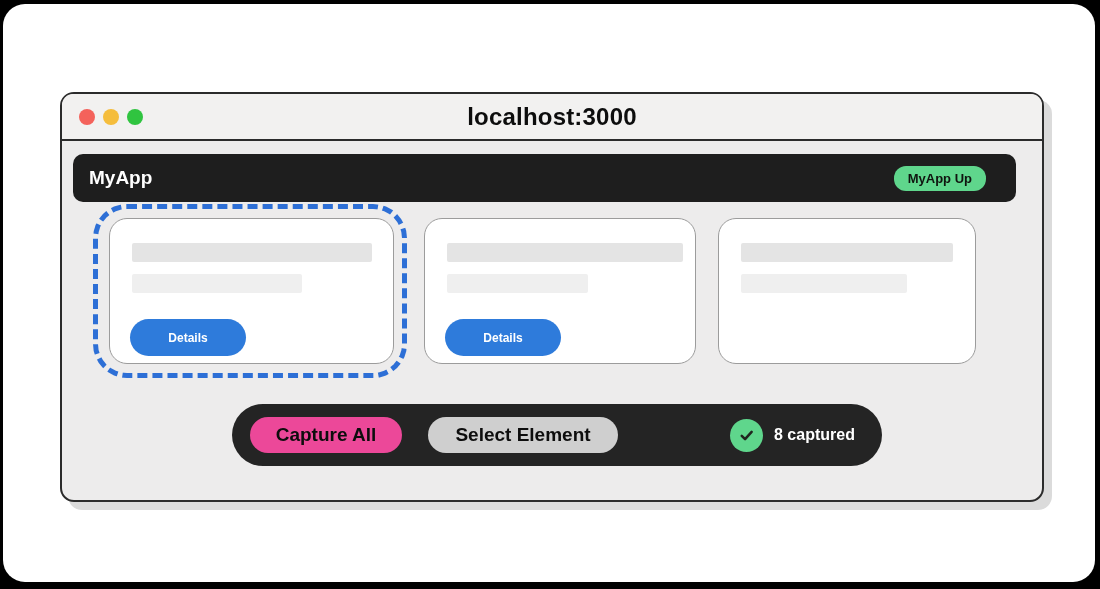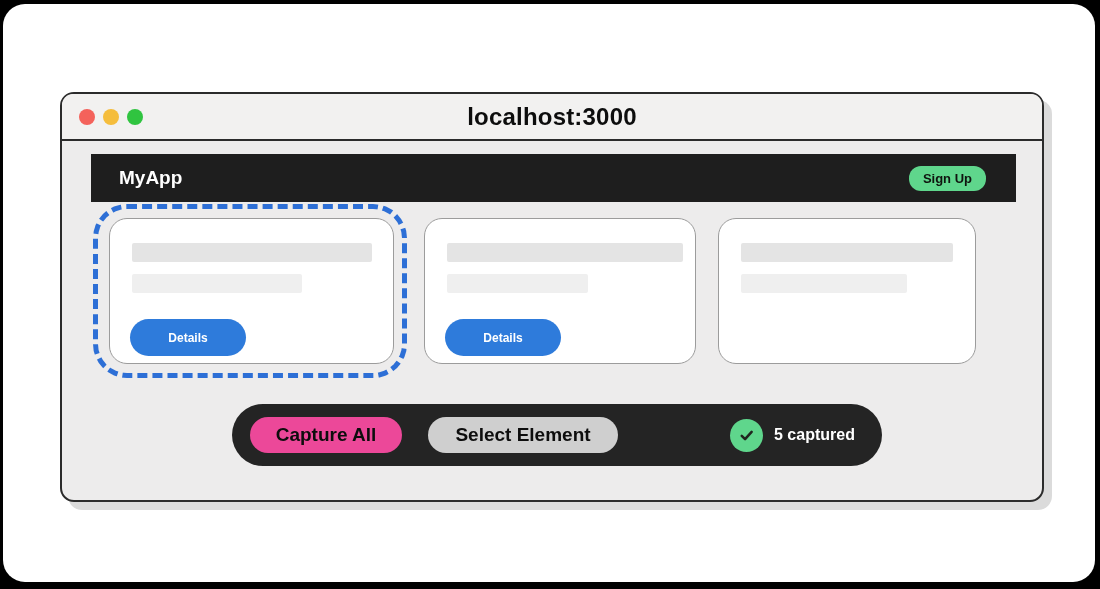--- a/index.html
+++ b/index.html
@@ -21,23 +21,23 @@
   .titlebar{
     height:45px;background:#f2f1f0;border-bottom:2.5px solid #2b2b2b;
     border-radius:11px 11px 0 0;position:relative;
     display:flex;align-items:center;justify-content:center;
   }
   .title{font-weight:bold;font-size:24px;color:#0d0d0d;letter-spacing:.2px;}
   .lights{position:absolute;left:17px;top:0;bottom:0;display:flex;align-items:center;gap:8px;}
   .light{width:16px;height:16px;border-radius:50%;}
   
   .nav{
-    position:absolute;left:29px;right:26px;top:60px;height:48px;
-    background:#1e1e1e;border-radius:0;display:flex;align-items:center;
-    justify-content:space-between;padding:0 30px 0 28px;box-sizing:border-box;
+    position:absolute;left:11px;right:26px;top:60px;height:48px;
+    background:#1e1e1e;border-radius:10px;display:flex;align-items:center;
+    justify-content:space-between;padding:0 30px 0 16px;box-sizing:border-box;
   }
   .brand{color:#ffffff;font-weight:bold;font-size:19px;}
   .signup{
     background:#5fd68c;color:#0f140f;font-weight:bold;font-size:13px;
     border:none;border-radius:12px;padding:5px 14px;font-family:inherit;cursor:pointer;
   }
   
   .selection{
     position:absolute;left:31px;top:110px;width:314px;height:174px;
     border:5px dashed #2d6fd6;border-radius:34px;box-sizing:border-box;
@@ -87,21 +87,21 @@
       <div class="lights">
         <span class="light" style="background:#f4625b"></span>
         <span class="light" style="background:#f5bd3c"></span>
         <span class="light" style="background:#30c440"></span>
       </div>
       <span class="title">localhost:3000</span>
     </div>
 
     <div class="nav">
       <span class="brand">MyApp</span>
-      <button class="signup">Sign Up</button>
+      <button class="signup">MyApp Up</button>
     </div>
 
     <div class="selection"></div>
 
     <div class="card c1">
       <div class="sk a" style="width:240px"></div>
       <div class="sk b" style="width:170px"></div>
       <button class="details">Details</button>
     </div>
 
@@ -118,18 +118,18 @@
 
     <div class="toolbar">
       <button class="pill capture">Capture All</button>
       <button class="pill select">Select Element</button>
       <div class="status">
         <span class="check-circle">
           <svg width="19" height="19" viewBox="0 0 24 24">
             <path d="M6 12.5l4.2 4.2L18.5 7.5" stroke="#20261f" stroke-width="3.2" fill="none" stroke-linecap="round" stroke-linejoin="round"></path>
           </svg>
         </span>
-        <span class="status-label">5 captured</span>
+        <span class="status-label">8 captured</span>
       </div>
     </div>
 
   </div>
 </div>
 
 </body></html>

